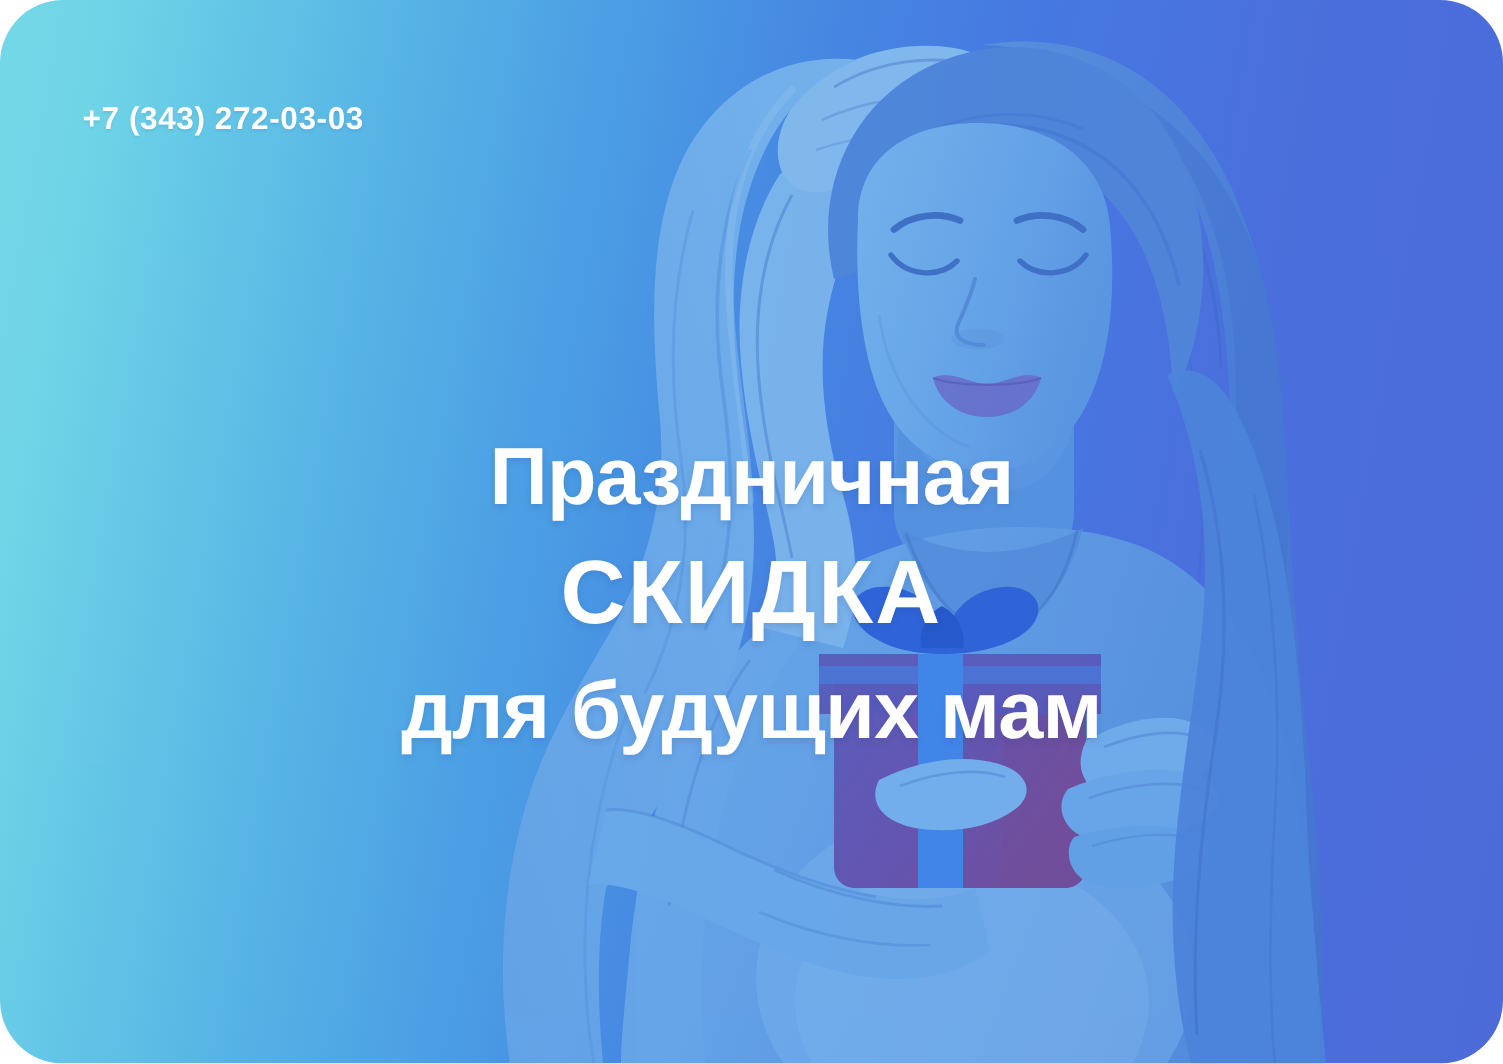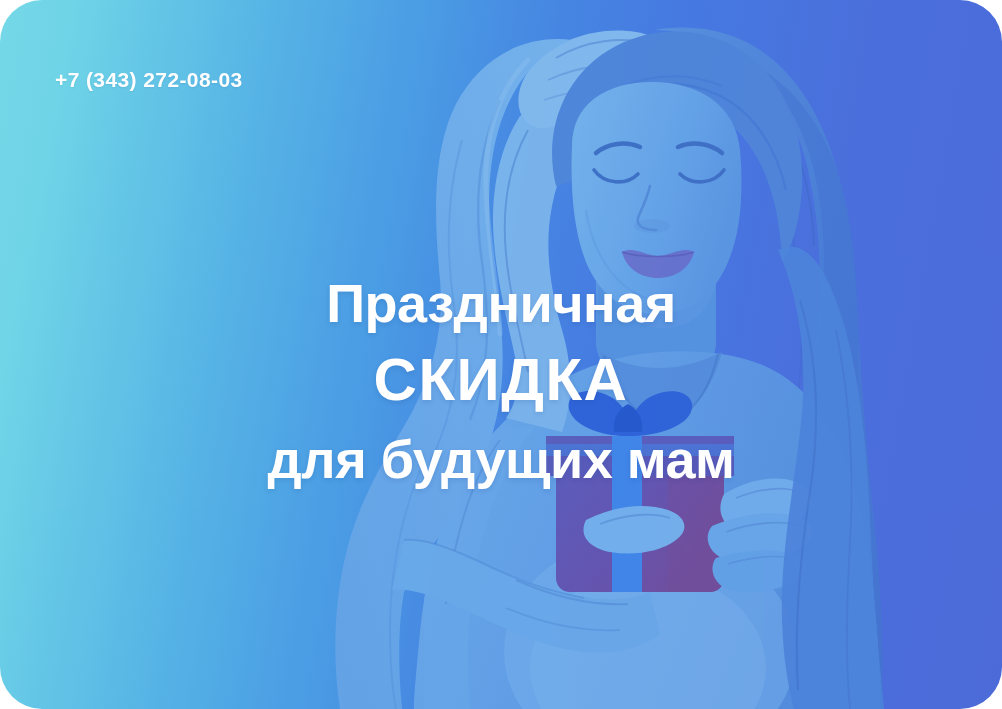--- a/index.html
+++ b/index.html
@@ -54,21 +54,21 @@
   
   #headline {
     position:absolute;
     left:0; top:276px;
     width:1002px;
     text-align:center;
     color:#ffffff;
     line-height:1.0;
     text-shadow:0 2px 5px rgba(25,60,130,0.16);
   }
-  .hl-line { display:block; font-weight:bold; white-space:nowrap; }
+  .hl-line { display:block; font-weight:bold; white-space:nowrap;margin-top:15px; }
   #hl-1 { font-size:54px; letter-spacing:-0.5px; }
   #hl-2 { font-size:60px; letter-spacing:1.5px; margin-top:20px; }
   #hl-3 { font-size:54px; letter-spacing:-0.5px; margin-top:22px;text-align:center; }
 </style>
 </head>
 <body>
 
 <div id="banner">
 
   <div id="illustration">
@@ -322,21 +322,21 @@
                    C816 254 798 240 778 250 Z" fill="#4d88da" opacity="0.92"></path>
           <path d="M800 300 C818 360 820 426 810 492 C800 558 794 626 798 690" stroke="#3a68bf" stroke-width="2.2" fill="none" opacity="0.40"></path>
           <path d="M836 330 C850 398 854 470 850 542 C846 610 846 668 850 709" stroke="#3a68bf" stroke-width="1.8" fill="none" opacity="0.30"></path>
         </g>
 
         <rect x="0" y="0" width="1002" height="709" fill="#4f8ce0" opacity="0.06"></rect>
       </g>
     </svg>
   </div>
 
-  <div id="phone">+7 (343) 272-08-03</div>
+  <div id="phone">+7 (343) 272-03-03</div>
 
   <div id="headline">
     <span id="hl-1" class="hl-line">Праздничная</span>
     <span id="hl-2" class="hl-line">СКИДКА</span>
     <span id="hl-3" class="hl-line">для будущих мам</span>
   </div>
 
 </div>
 
 </body></html>

